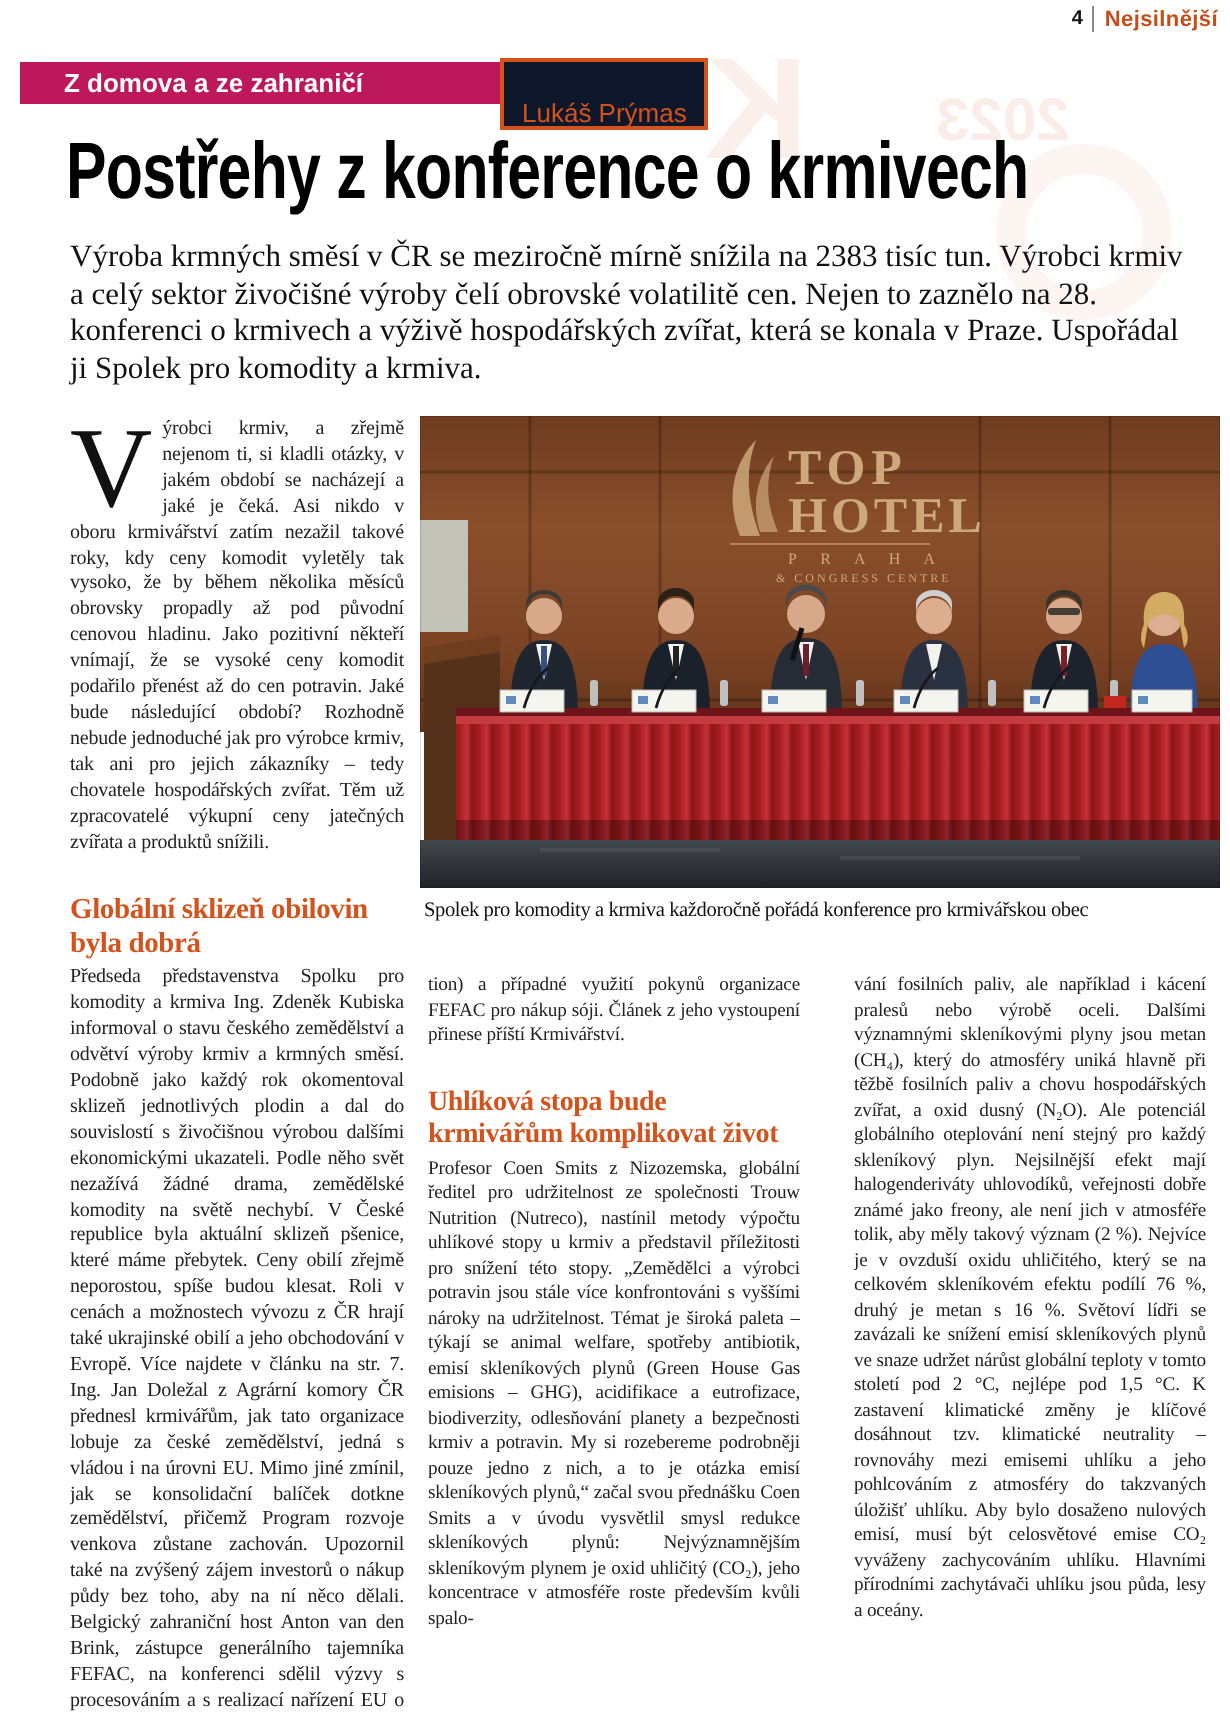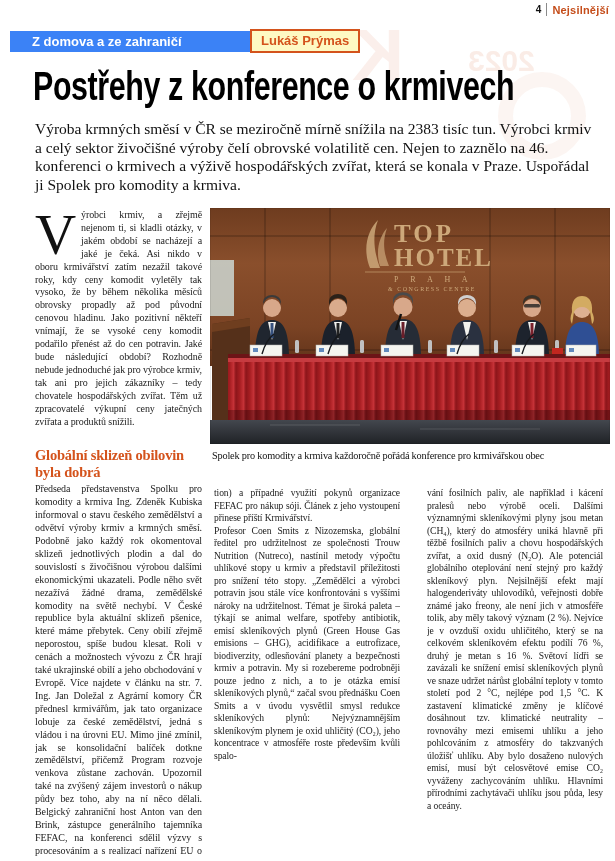--- a/index.html
+++ b/index.html
@@ -14,26 +14,26 @@
   .wm-year{left:468px;top:44px;font-size:30px;color:rgba(210,83,28,.11);transform:scaleX(-1);}
   .wm-ring{left:498px;top:72px;width:58px;height:58px;border-radius:50%;
     border:15px solid rgba(210,83,28,.06);position:absolute;pointer-events:none;}
   
   .folio{position:absolute;top:3px;right:6px;display:flex;align-items:center;
     font-family:"Liberation Sans",sans-serif;font-weight:700;}
   .folio-num{font-size:10px;color:#111;padding-right:5px;border-right:1.5px solid #8a8a8a;line-height:13px;}
   .folio-section{font-size:11px;color:#c54d1a;padding-left:5px;letter-spacing:.2px;}
   
   .kicker-bar{position:absolute;left:10px;top:31px;width:270px;height:21px;
-    background:#3b82f6;color:#fff;font-family:"Liberation Sans",sans-serif;
+    background:#be185d;color:#fff;font-family:"Liberation Sans",sans-serif;
     font-weight:700;font-size:13px;line-height:21px;padding-left:22px;box-sizing:border-box;}
   .author-box{position:absolute;left:250px;top:29px;height:24px;box-sizing:border-box;
-    background:#fef9c3;border:2px solid #d4531c;color:#d4531c;
-    font-family:"Liberation Sans",sans-serif;font-weight:700;font-size:13px;
-    line-height:20px;padding:0 9px;}
+    background:#0f172a;border:2px solid #d4531c;color:#d4531c;
+    font-family:"Liberation Sans",sans-serif;font-weight:400;font-size:13px;
+    line-height:20px;padding:16px 9px;}
   
   .headline{position:absolute;left:33px;top:64px;font-family:"Liberation Sans",sans-serif;
     font-weight:700;font-size:40px;line-height:44px;color:#000;white-space:nowrap;
     transform:scaleX(.76);transform-origin:left top;letter-spacing:-.5px;}
   .lede{position:absolute;left:35px;top:120px;width:560px;font-size:15.5px;
     line-height:18.6px;color:#111;}
   
   .col{position:absolute;overflow:hidden;}
   .col1{left:35px;top:209px;width:167px;height:650px;}
   .col2{left:214px;top:487px;width:186px;height:372px;}
@@ -61,21 +61,21 @@
 
   <div class="folio">
     <span class="folio-num">4</span>
     <span class="folio-section">Nejsilnější</span>
   </div>
 
   <div class="kicker-bar">Z domova a ze zahraničí</div>
   <div class="author-box">Lukáš Prýmas</div>
 
   <h1 class="headline" style="margin:0;">Postřehy z konference o krmivech</h1>
-  <div class="lede">Výroba krmných směsí v ČR se meziročně mírně snížila na 2383 tisíc tun. Výrobci krmiv a celý sektor živočišné výroby čelí obrovské volatilitě cen. Nejen to zaznělo na 46. konferenci o krmivech a výživě hospodářských zvířat, která se konala v Praze. Uspořádal ji Spolek pro komodity a krmiva.</div>
+  <div class="lede">Výroba krmných směsí v ČR se meziročně mírně snížila na 2383 tisíc tun. Výrobci krmiv a celý sektor živočišné výroby čelí obrovské volatilitě cen. Nejen to zaznělo na 28. konferenci o krmivech a výživě hospodářských zvířat, která se konala v Praze. Uspořádal ji Spolek pro komodity a krmiva.</div>
 
   <div class="col col1">
     <p><span class="dropcap">V</span><span>ýrobci krmiv, a zřejmě nejenom ti, si kladli otázky, v jakém období se nacházejí a jaké je čeká. Asi nikdo v oboru krmivářství zatím nezažil takové roky, kdy ceny komodit vyletěly tak vysoko, že by během několika měsíců obrovsky propadly až pod původní cenovou hladinu. Jako pozitivní někteří vnímají, že se vysoké ceny komodit podařilo přenést až do cen potravin. Jaké bude následující období? Rozhodně nebude jednoduché jak pro výrobce krmiv, tak ani pro jejich zákazníky – tedy chovatele hospodářských zvířat. Těm už zpracovatelé výkupní ceny jatečných zvířata a produktů snížili.</span></p>
     <h3 class="subhead">Globální sklizeň obilovin byla dobrá</h3>
     <p>Předseda představenstva Spolku pro komodity a krmiva Ing. Zdeněk Kubiska informoval o stavu českého zemědělství a odvětví výroby krmiv a krmných směsí. Podobně jako každý rok okomentoval sklizeň jednotlivých plodin a dal do souvislostí s živočišnou výrobou dalšími ekonomickými ukazateli. Podle něho svět nezažívá žádné drama, zemědělské komodity na světě nechybí. V České republice byla aktuální sklizeň pšenice, které máme přebytek. Ceny obilí zřejmě neporostou, spíše budou klesat. Roli v cenách a možnostech vývozu z ČR hrají také ukrajinské obilí a jeho obchodování v Evropě. Více najdete v článku na str. 7. Ing. Jan Doležal z Agrární komory ČR přednesl krmivářům, jak tato organizace lobuje za české zemědělství, jedná s vládou i na úrovni EU. Mimo jiné zmínil, jak se konsolidační balíček dotkne zemědělství, přičemž Program rozvoje venkova zůstane zachován. Upozornil také na zvýšený zájem investorů o nákup půdy bez toho, aby na ní něco dělali. Belgický zahraniční host Anton van den Brink, zástupce generálního tajemníka FEFAC, na konferenci sdělil výzvy s procesováním a s realizací nařízení EU o odlesňování (EUDR – EU Deforestation Regula-</p>
   </div>
 
   <div class="photo">
     <svg width="400" height="236" viewBox="0 0 400 236" xmlns="http://www.w3.org/2000/svg">
       <defs>
@@ -219,20 +219,21 @@
           <rect x="210" y="220" width="120" height="2"></rect>
       </g>
       <rect x="0" y="0" width="400" height="236" fill="none" stroke="#000" stroke-opacity=".15"></rect>
     </svg>
   </div>
 
   <div class="caption">Spolek pro komodity a krmiva každoročně pořádá konference pro krmivářskou obec</div>
 
   <div class="col col2">
     <p>tion) a případné využití pokynů organizace FEFAC pro nákup sóji. Článek z jeho vystoupení přinese příští Krmivářství.</p>
+    <h3 class="subhead">Uhlíková stopa bude krmivářům komplikovat život</h3>
     <p>Profesor Coen Smits z Nizozemska, globální ředitel pro udržitelnost ze společnosti Trouw Nutrition (Nutreco), nastínil metody výpočtu uhlíkové stopy u krmiv a představil příležitosti pro snížení této stopy. „Zemědělci a výrobci potravin jsou stále více konfrontováni s vyššími nároky na udržitelnost. Témat je široká paleta – týkají se animal welfare, spotřeby antibiotik, emisí skleníkových plynů (Green House Gas emisions – GHG), acidifikace a eutrofizace, biodiverzity, odlesňování planety a bezpečnosti krmiv a potravin. My si rozebereme podrobněji pouze jedno z nich, a to je otázka emisí skleníkových plynů,“ začal svou přednášku Coen Smits a v úvodu vysvětlil smysl redukce skleníkových plynů: Nejvýznamnějším skleníkovým plynem je oxid uhličitý (CO₂), jeho koncentrace v atmosféře roste především kvůli spalo-</p>
   </div>
 
   <div class="col col3">
     <p>vání fosilních paliv, ale například i kácení pralesů nebo výrobě oceli. Dalšími významnými skleníkovými plyny jsou metan (CH₄), který do atmosféry uniká hlavně při těžbě fosilních paliv a chovu hospodářských zvířat, a oxid dusný (N₂O). Ale potenciál globálního oteplování není stejný pro každý skleníkový plyn. Nejsilnější efekt mají halogenderiváty uhlovodíků, veřejnosti dobře známé jako freony, ale není jich v atmosféře tolik, aby měly takový význam (2 %). Nejvíce je v ovzduší oxidu uhličitého, který se na celkovém skleníkovém efektu podílí 76 %, druhý je metan s 16 %. Světoví lídři se zavázali ke snížení emisí skleníkových plynů ve snaze udržet nárůst globální teploty v tomto století pod 2 °C, nejlépe pod 1,5 °C. K zastavení klimatické změny je klíčové dosáhnout tzv. klimatické neutrality – rovnováhy mezi emisemi uhlíku a jeho pohlcováním z atmosféry do takzvaných úložišť uhlíku. Aby bylo dosaženo nulových emisí, musí být celosvětové emise CO₂ vyváženy zachycováním uhlíku. Hlavními přírodními zachytávači uhlíku jsou půda, lesy a oceány.</p>
   </div>
 
 </div>
 
 </body></html>

